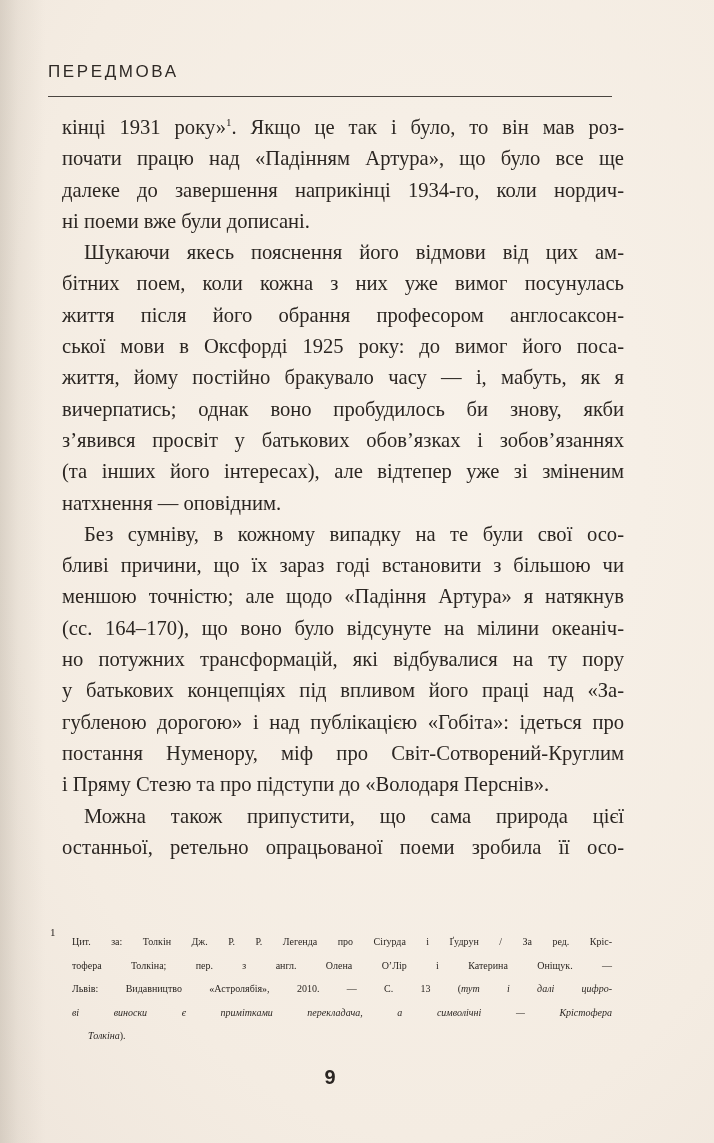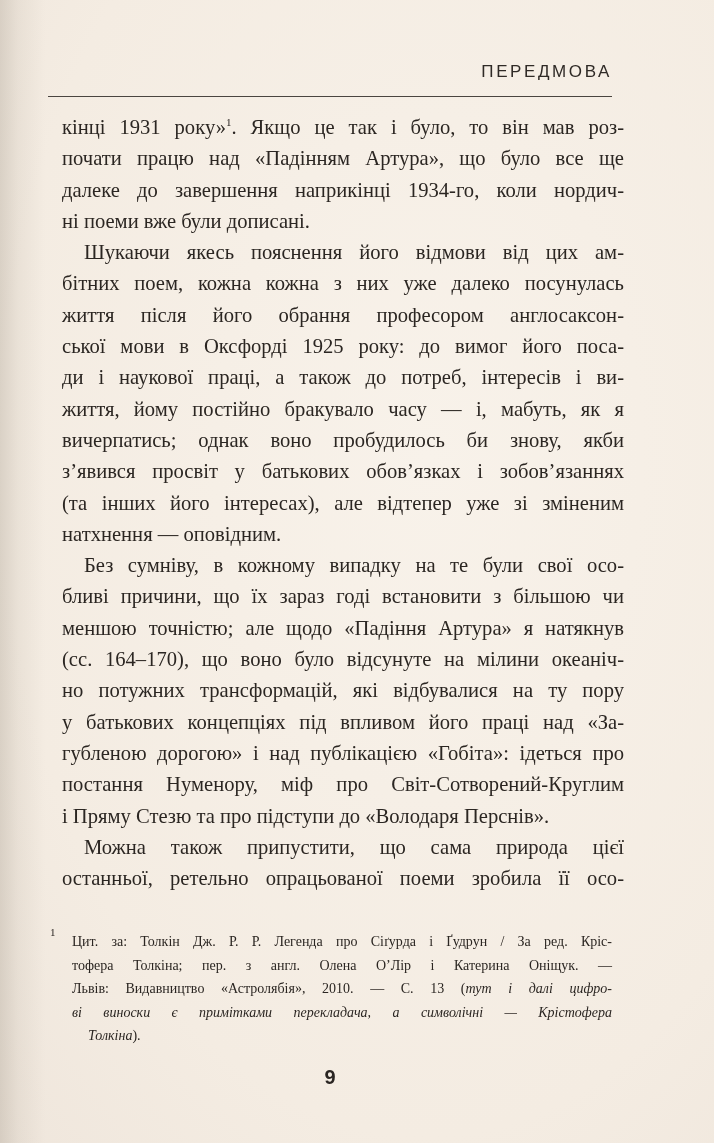--- a/index.html
+++ b/index.html
@@ -16,21 +16,21 @@
         linear-gradient(90deg, rgba(150,140,125,0.28) 0px, rgba(170,160,145,0.14) 18px, rgba(0,0,0,0) 45px),
         radial-gradient(ellipse at 60% 40%, #f8f2ea 0%, #f4ece2 70%, #efe6dc 100%);
       font-family: "Liberation Serif", "DejaVu Serif", serif;
       color: #2b2622;
     }
     .running-head {
       position: absolute;
       top: 62px;
       left: 48px;
       width: 564px;
-      text-align: right;
+      text-align: left;
       font-family: "Liberation Sans", "DejaVu Sans", sans-serif;
       font-size: 17px;
       letter-spacing: 2.6px;
       color: #2f2a26;
     }
     .head-rule {
       position: absolute;
       top: 96px;
       left: 48px;
       width: 564px;
@@ -79,21 +79,21 @@
     }
     .fn-body {
       position: absolute;
       left: 22px;
       top: 0;
       width: 540px;
     }
     .fn-line {
       height: 23.6px;
       line-height: 23.6px;
-      font-size: 14px;
+      font-size: 10px;
       white-space: nowrap;
       text-align: justify;
       text-align-last: justify;
       color: #2b2622;
     }
     .fn-line.last {
       text-align-last: left;
       margin-left: 16px;
     }
     .it {
@@ -118,24 +118,23 @@
 
   <div class="running-head">ПЕРЕДМОВА</div>
   <div class="head-rule"></div>
 
   <div class="body-text">
     <div class="line"><span>кінці 1931 року»</span><sup class="fn-ref">1</sup><span>. Якщо це так і було, то він мав роз-</span></div>
     <div class="line">почати працю над «Падінням Артура», що було все ще</div>
     <div class="line">далеке до завершення наприкінці 1934-го, коли нордич-</div>
     <div class="line last">ні поеми вже були дописані.</div>
     <div class="line indent">Шукаючи якесь пояснення його відмови від цих ам-</div>
-    <div class="line">бітних поем, кожна кожна з них уже далеко посунулась</div>
+    <div class="line">бітних поем, коли кожна з них уже вимог посунулась</div>
     <div class="line">життя після його обрання професором англосаксон-</div>
     <div class="line">ської мови в Оксфорді 1925 року: до вимог його поса-</div>
-    <div class="line">ди і наукової праці, а також до потреб, інтересів і ви-</div>
     <div class="line">життя, йому постійно бракувало часу — і, мабуть, як я</div>
     <div class="line">вичерпатись; однак воно  пробудилось би знову, якби</div>
     <div class="line">з’явився просвіт у батькових обов’язках і зобов’язаннях</div>
     <div class="line">(та інших його інтересах), але відтепер уже зі зміненим</div>
     <div class="line last">натхнення — оповідним.</div>
     <div class="line indent">Без сумніву, в кожному випадку на те були свої осо-</div>
     <div class="line">бливі причини, що їх зараз годі встановити з більшою чи</div>
     <div class="line">меншою точністю; але щодо «Падіння Артура» я натякнув</div>
     <div class="line">(сс. 164–170), що воно було відсунуте на мілини океаніч-</div>
     <div class="line">но потужних трансформацій, які відбувалися на ту пору</div>

